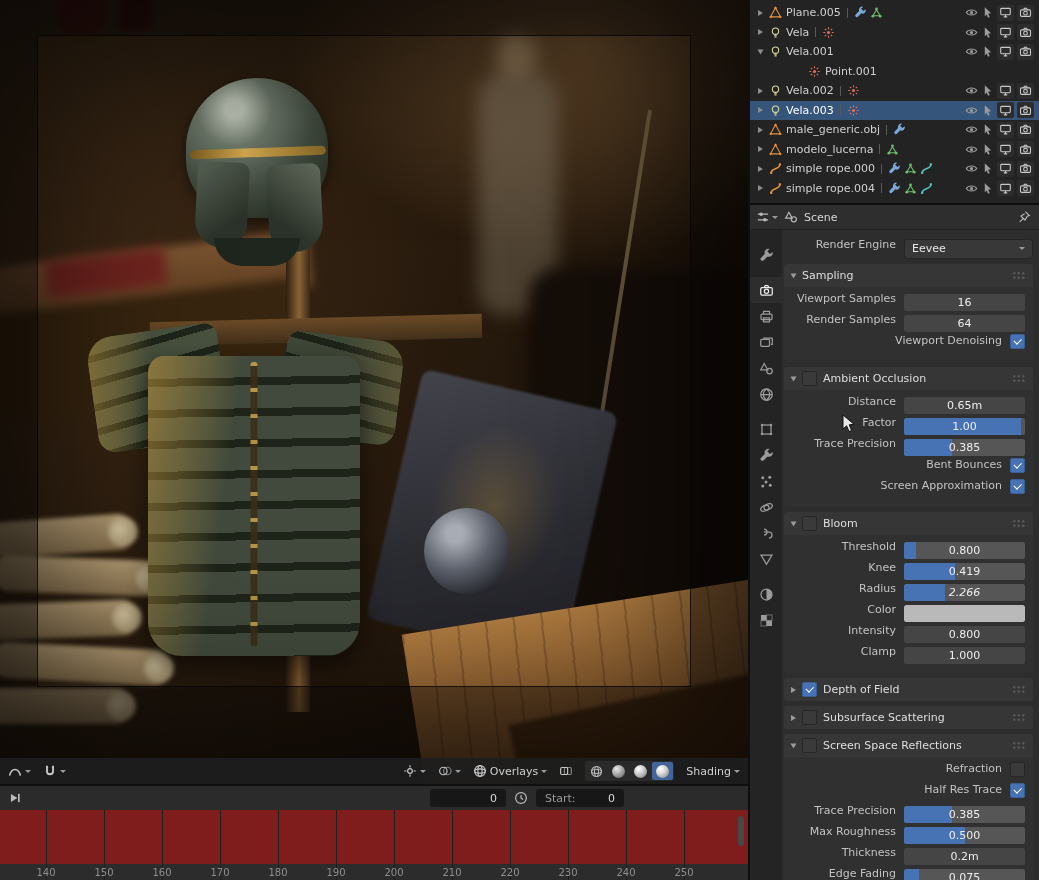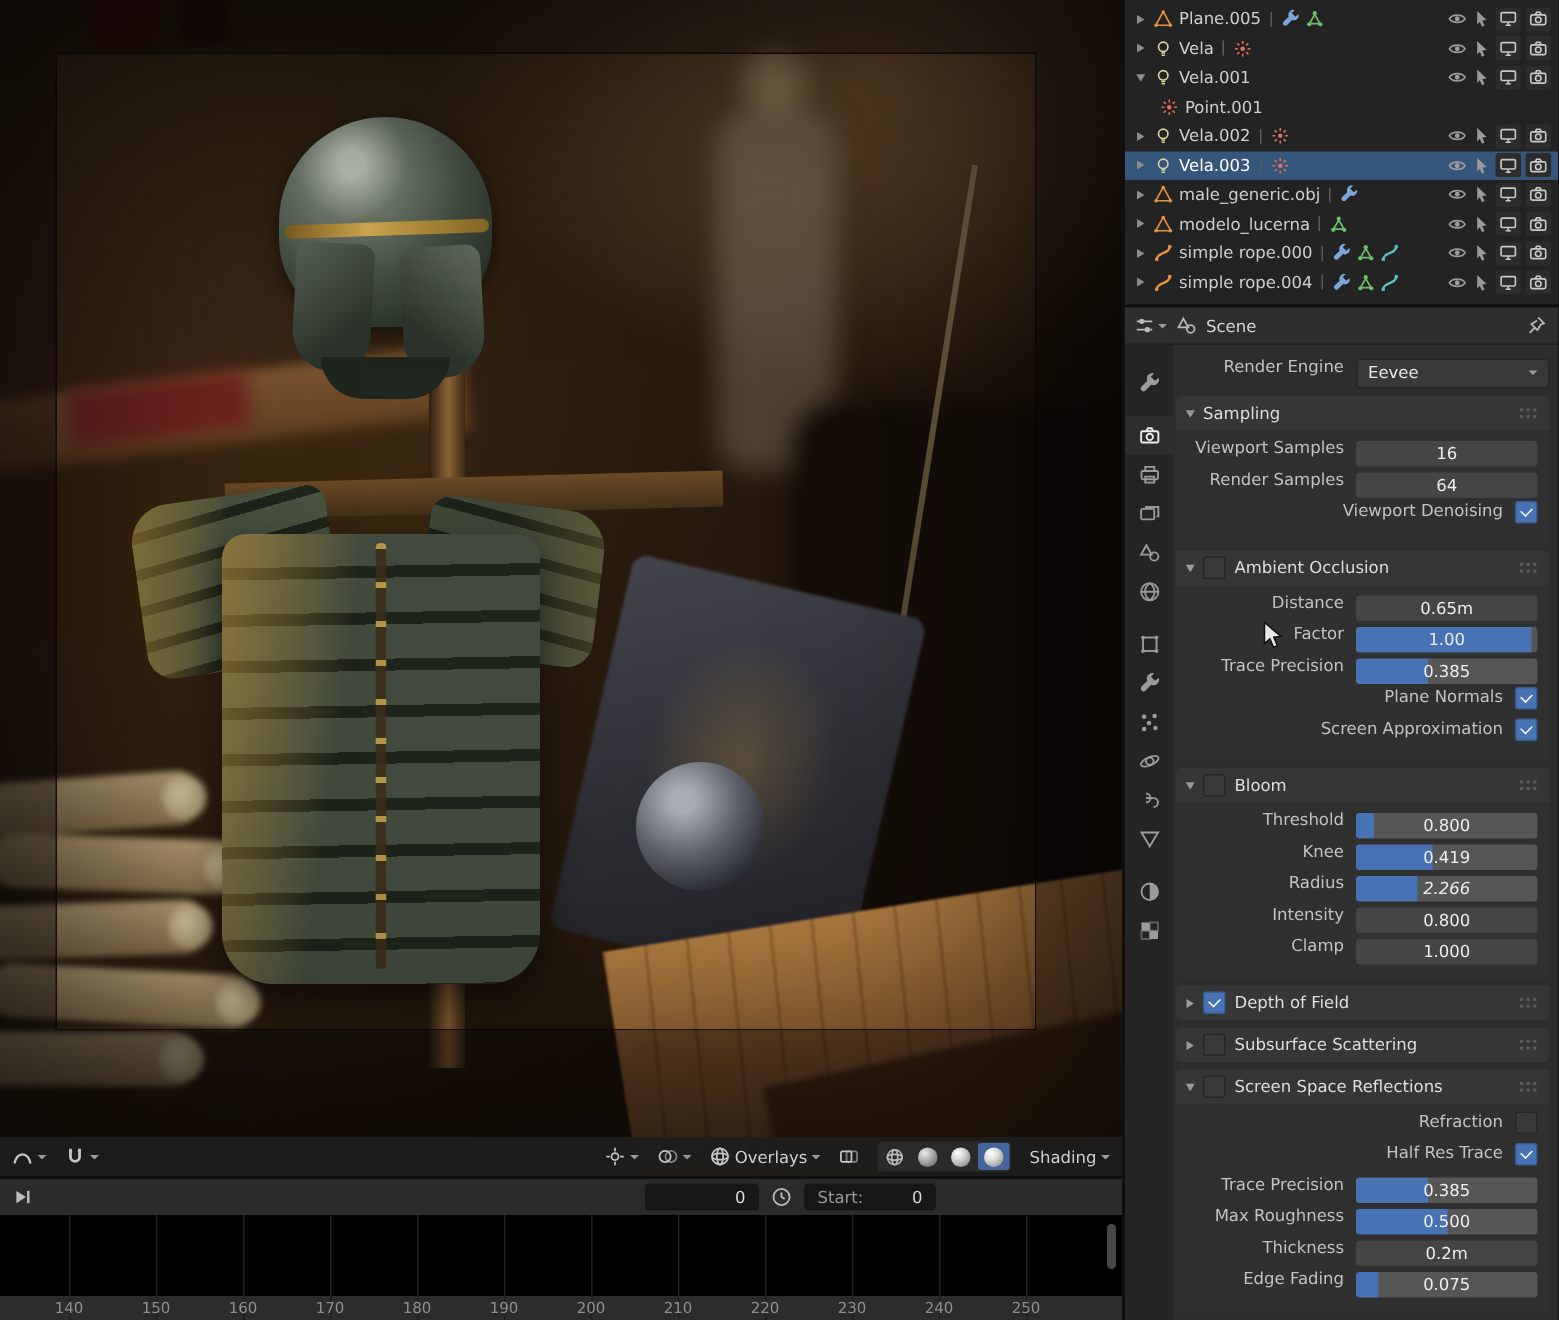--- a/index.html
+++ b/index.html
@@ -79,21 +79,21 @@
   .tl-header{height:24px;flex:none;display:flex;align-items:center;gap:8px;padding:0 14px 0 8px;background:#2b2b2b;}
   .tl-btn{display:flex;align-items:center;}
   .tl-btn svg,.tlic{width:14px;height:14px;color:#bdbdbd;}
   .tl-spacer{flex:1;}
   .tl-field{height:18px;background:#171717;border-radius:3px;display:flex;align-items:center;color:#d8d8d8;padding:0 9px;}
   .tl-field.frame{width:58px;justify-content:flex-end;}
   .tl-field.se{width:70px;}
   .tl-field.se2{width:84px;margin-top:44px;}
   .tl-field .lab{color:#9a9a9a;}
   .tl-field .num{margin-left:auto;}
-  .tl-body{position:relative;flex:1;background:#000000;overflow:hidden;}
+  .tl-body{position:relative;flex:1;background:#7f1d1d;overflow:hidden;}
   .tl-numbg{position:absolute;left:0;right:0;bottom:0;height:16px;background:#2c2c2c;}
   .tick{position:absolute;top:0;bottom:0;width:0;}
   .tline{position:absolute;left:0;top:0;bottom:0;width:1px;background:#1f1f1f;}
   .tnum{position:absolute;bottom:2px;left:0;transform:translateX(-50%);font-size:10px;color:#8f8f8f;}
   .tl-scrollbar{position:absolute;right:4px;top:6px;width:6px;height:30px;background:#474747;border-radius:3px;}
 
   
   .right{flex:1;display:flex;flex-direction:column;border-left:2px solid #0f0f0f;background:#232323;min-width:0;}
 
   
@@ -103,21 +103,21 @@
   .caret{width:0;height:0;border-top:3.5px solid transparent;border-bottom:3.5px solid transparent;border-left:5px solid #8d8d8d;flex:none;}
   .caret.open{transform:rotate(90deg);}
   .caret-slot{width:11px;display:flex;align-items:center;flex:none;}
   .oic{width:13px;height:13px;flex:none;}
   .olname{margin-left:4px;}
   .olsep{width:1px;height:10px;background:#5a5a5a;margin:0 6px;flex:none;}
   .olextras{display:flex;gap:3px;align-items:center;}
   .olflex{flex:1;}
   .olcols{display:flex;align-items:center;gap:3px;}
   .olbtn{width:17px;height:16px;background:#2c2c2c;border-radius:2px;display:flex;align-items:center;justify-content:center;flex:none;}
-  .olrow.child{padding-left:23px;}
+  .olrow.child{padding-left:58px;}
   .c-mesh{color:#e8913c}.c-curve{color:#e8913c}.c-bulb{color:#d9d6a0}.c-plight{color:#e0705a}
   .c-wrench{color:#7aa7d8}.c-nodes{color:#6cbf6c}.c-cdata{color:#58c0c0}
   .c-dim{color:#9b9b9b}.c-lit{color:#c9c9c9}
 
   
   .props{flex:1;display:flex;flex-direction:column;min-height:0;}
   .props-header{height:24px;flex:none;background:#2e2e2e;display:flex;align-items:center;gap:6px;padding:0 8px 0 6px;border-bottom:1px solid #1f1f1f;}
   .ph-btn{display:flex;align-items:center;gap:2px;}
   .phic{width:14px;height:14px;color:#b9b9b9;}
   .ph-title{color:#d6d6d6;}
@@ -983,21 +983,21 @@
               <div class="prow">
                 <div class="plabel">Trace Precision</div>
                 <div class="pctrl" style="padding-right:8px;">
                   <div class="field slider">
                       <span class="fill" style="width:40%"></span>
                       <span class="fval">0.385</span>
                     </div>
                 </div>
               </div>
               <div class="prow check">
-                <div class="plabel">Plane Normals</div>
+                <div class="plabel">Bent Bounces</div>
                 <span class="cb on"></span>
               </div>
               <div class="prow check">
                 <div class="plabel">Screen Approximation</div>
                 <span class="cb on"></span>
               </div>
             </div>
           </div>
 
           <div class="section">
@@ -1026,20 +1026,26 @@
                     </div>
                 </div>
               </div>
               <div class="prow">
                 <div class="plabel">Radius</div>
                 <div class="pctrl" style="padding-right:8px;font-style:italic;">
                   <div class="field slider">
                       <span class="fill" style="width:34%"></span>
                       <span class="fval">2.266</span>
                     </div>
+                </div>
+              </div>
+              <div class="prow">
+                <div class="plabel">Color</div>
+                <div class="pctrl" style="padding-right:8px;">
+                  <div class="field swatch"></div>
                 </div>
               </div>
               <div class="prow">
                 <div class="plabel">Intensity</div>
                 <div class="pctrl" style="padding-right:8px;">
                   <div class="field">
                       <span class="fval">0.800</span>
                     </div>
                 </div>
               </div>

